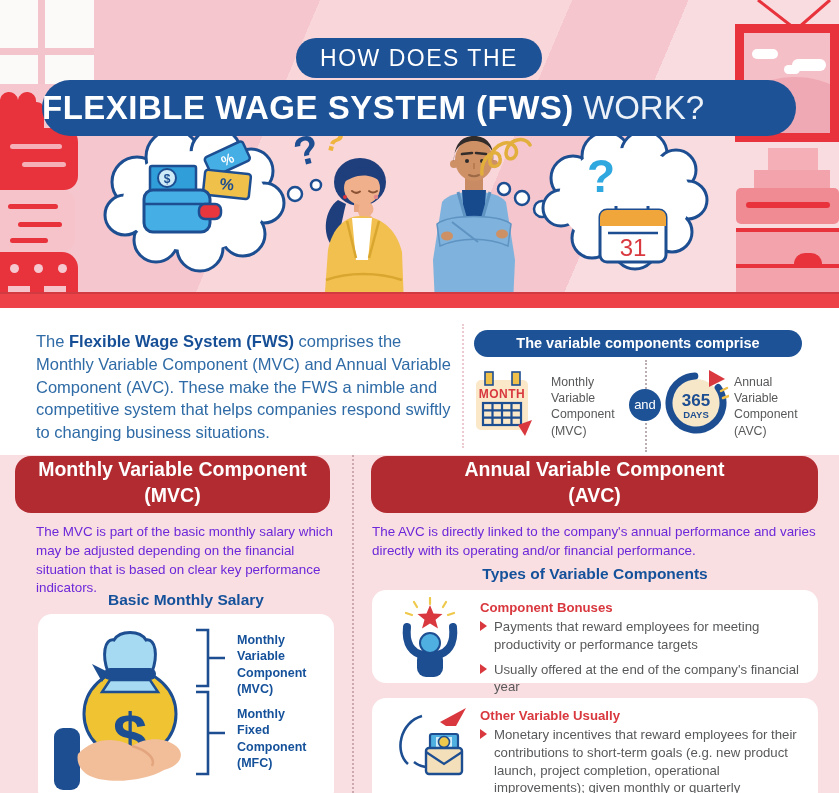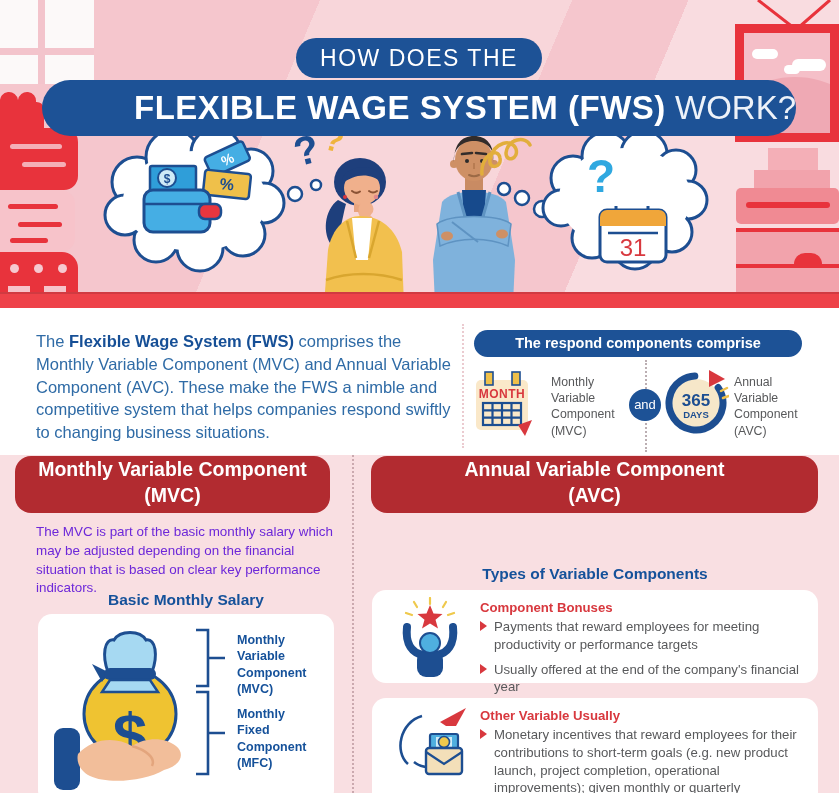--- a/index.html
+++ b/index.html
@@ -11,21 +11,21 @@
   .hero { position:absolute; left:0; top:0; width:839px; height:308px;
     background:linear-gradient(113deg,#F5C6CD 0%,#F5C6CD 33%,#F8D6DA 33%,#F8D6DA 59%,#F5C6CD 59%,#F5C6CD 71%,#F9DCE0 71%,#F9DCE0 100%); }
   .window { left:0; top:0; width:94px; height:84px; background:#FCF9F9; }
   .window .vbar { position:absolute; left:38px; top:0; width:7px; height:100%; background:#F3C4CC; }
   .window .hbar { position:absolute; left:0; top:48px; width:100%; height:7px; background:#F3C4CC; }
   .deco-block { border-radius:0 14px 14px 0; }
   .deco-line { position:absolute; height:5px; border-radius:3px; }
   .kicker { left:296px; top:38px; width:246px; height:40px; background:#1D5296; border-radius:21px;
     color:#fff; font-size:23px; letter-spacing:1.5px; text-align:center; line-height:40px; z-index:8; }
   .banner { left:42px; top:80px; width:754px; height:56px; background:#1D5296; border-radius:28px;
-    text-align:right; line-height:56px; z-index:8; white-space:nowrap; }
+    text-align:left; line-height:56px; z-index:8; white-space:nowrap; }
   .banner .b { color:#fff; font-weight:bold; font-size:33px; letter-spacing:0.5px; }
   .banner .l { color:#EDF2F9; font-weight:400; font-size:33px; }
   .qmark { font-weight:bold; z-index:6; }
   .desk-strip { left:0; top:292px; width:839px; height:16px; background:#EE4249; border-top:2px solid #D13A41; z-index:7; }
 
   
   .intro-p { left:36px; top:330px; width:424px; font-size:16.5px; line-height:1.38; color:#2F6BA6; }
   .intro-p .bold { color:#164F96; font-weight:bold; }
   .vc-pill { left:474px; top:330px; width:328px; height:27px; background:#1D5296; border-radius:14px;
     color:#fff; font-weight:bold; font-size:14.5px; text-align:center; line-height:27px; }
@@ -229,21 +229,21 @@
 
     <div class="abs desk-strip"></div>
   </div>
 
   <p class="abs intro-p">
     <span>The </span><span class="bold">Flexible Wage System (FWS)</span><span> comprises the Monthly Variable Component (MVC) and Annual Variable Component (AVC). These make the FWS a nimble and competitive system that helps companies respond swiftly to changing business situations.</span>
   </p>
 
   <div class="abs faint-dotted" style="left:462px;top:324px;height:124px"></div>
 
-  <div class="abs vc-pill">The respond components comprise</div>
+  <div class="abs vc-pill">The variable components comprise</div>
 
   <svg class="abs" style="left:474px;top:370px" width="60" height="66" viewBox="0 0 60 66">
     <rect x="2" y="10" width="52" height="50" rx="5" fill="#FAE8C9"></rect>
     <rect x="11" y="2" width="8" height="13" fill="#EFC04A" stroke="#1D4E91" stroke-width="1.6"></rect>
     <rect x="38" y="2" width="8" height="13" fill="#EFC04A" stroke="#1D4E91" stroke-width="1.6"></rect>
     <text x="28" y="28" font-size="12" font-weight="bold" fill="#D8383E" text-anchor="middle" letter-spacing="0.5">MONTH</text>
     <g stroke="#1D4E91" stroke-width="2.2" fill="none">
       <rect x="9" y="33" width="38" height="22"></rect>
       <path d="M18.5,33 v22 M28,33 v22 M37.5,33 v22 M9,40.3 h38 M9,47.6 h38"></path>
     </g>
@@ -299,20 +299,21 @@
 Variable
 Component
 (MVC)</div>
   <div class="abs bracket-label" style="left:237px;top:706px;width:92px">Monthly
 Fixed
 Component
 (MFC)</div>
 
   <div class="abs red-banner" style="left:371px;top:456px;width:447px">Annual Variable Component
 (AVC)</div>
+  <div class="abs col-desc" style="left:372px;top:523px;width:446px">The AVC is directly linked to the company's annual performance and varies directly with its operating and/or financial performance.</div>
   <div class="abs sub-head" style="left:372px;top:565px;width:446px">Types of Variable Components</div>
 
   <div class="abs white-card" style="left:372px;top:590px;width:446px;height:93px">
     <svg class="abs" style="left:18px;top:7px" width="80" height="80" viewBox="0 0 80 80">
       <g stroke="#EFC94C" stroke-width="2.2" stroke-linecap="round">
         <path d="M40,1 v6 M24,5 l3,5 M56,5 l-3,5 M16,16 l6,2 M64,16 l-6,2"></path>
       </g>
       <path d="M40,8 L43.5,16.5 L52.5,17 L45.5,22.8 L48,31.5 L40,26.5 L32,31.5 L34.5,22.8 L27.5,17 L36.5,16.5 Z" fill="#D8383E"></path>
       <path d="M17,30 C15,48 23,56 33,58" fill="none" stroke="#1D4E91" stroke-width="8" stroke-linecap="round"></path>
       <path d="M63,30 C65,48 57,56 47,58" fill="none" stroke="#1D4E91" stroke-width="8" stroke-linecap="round"></path>

